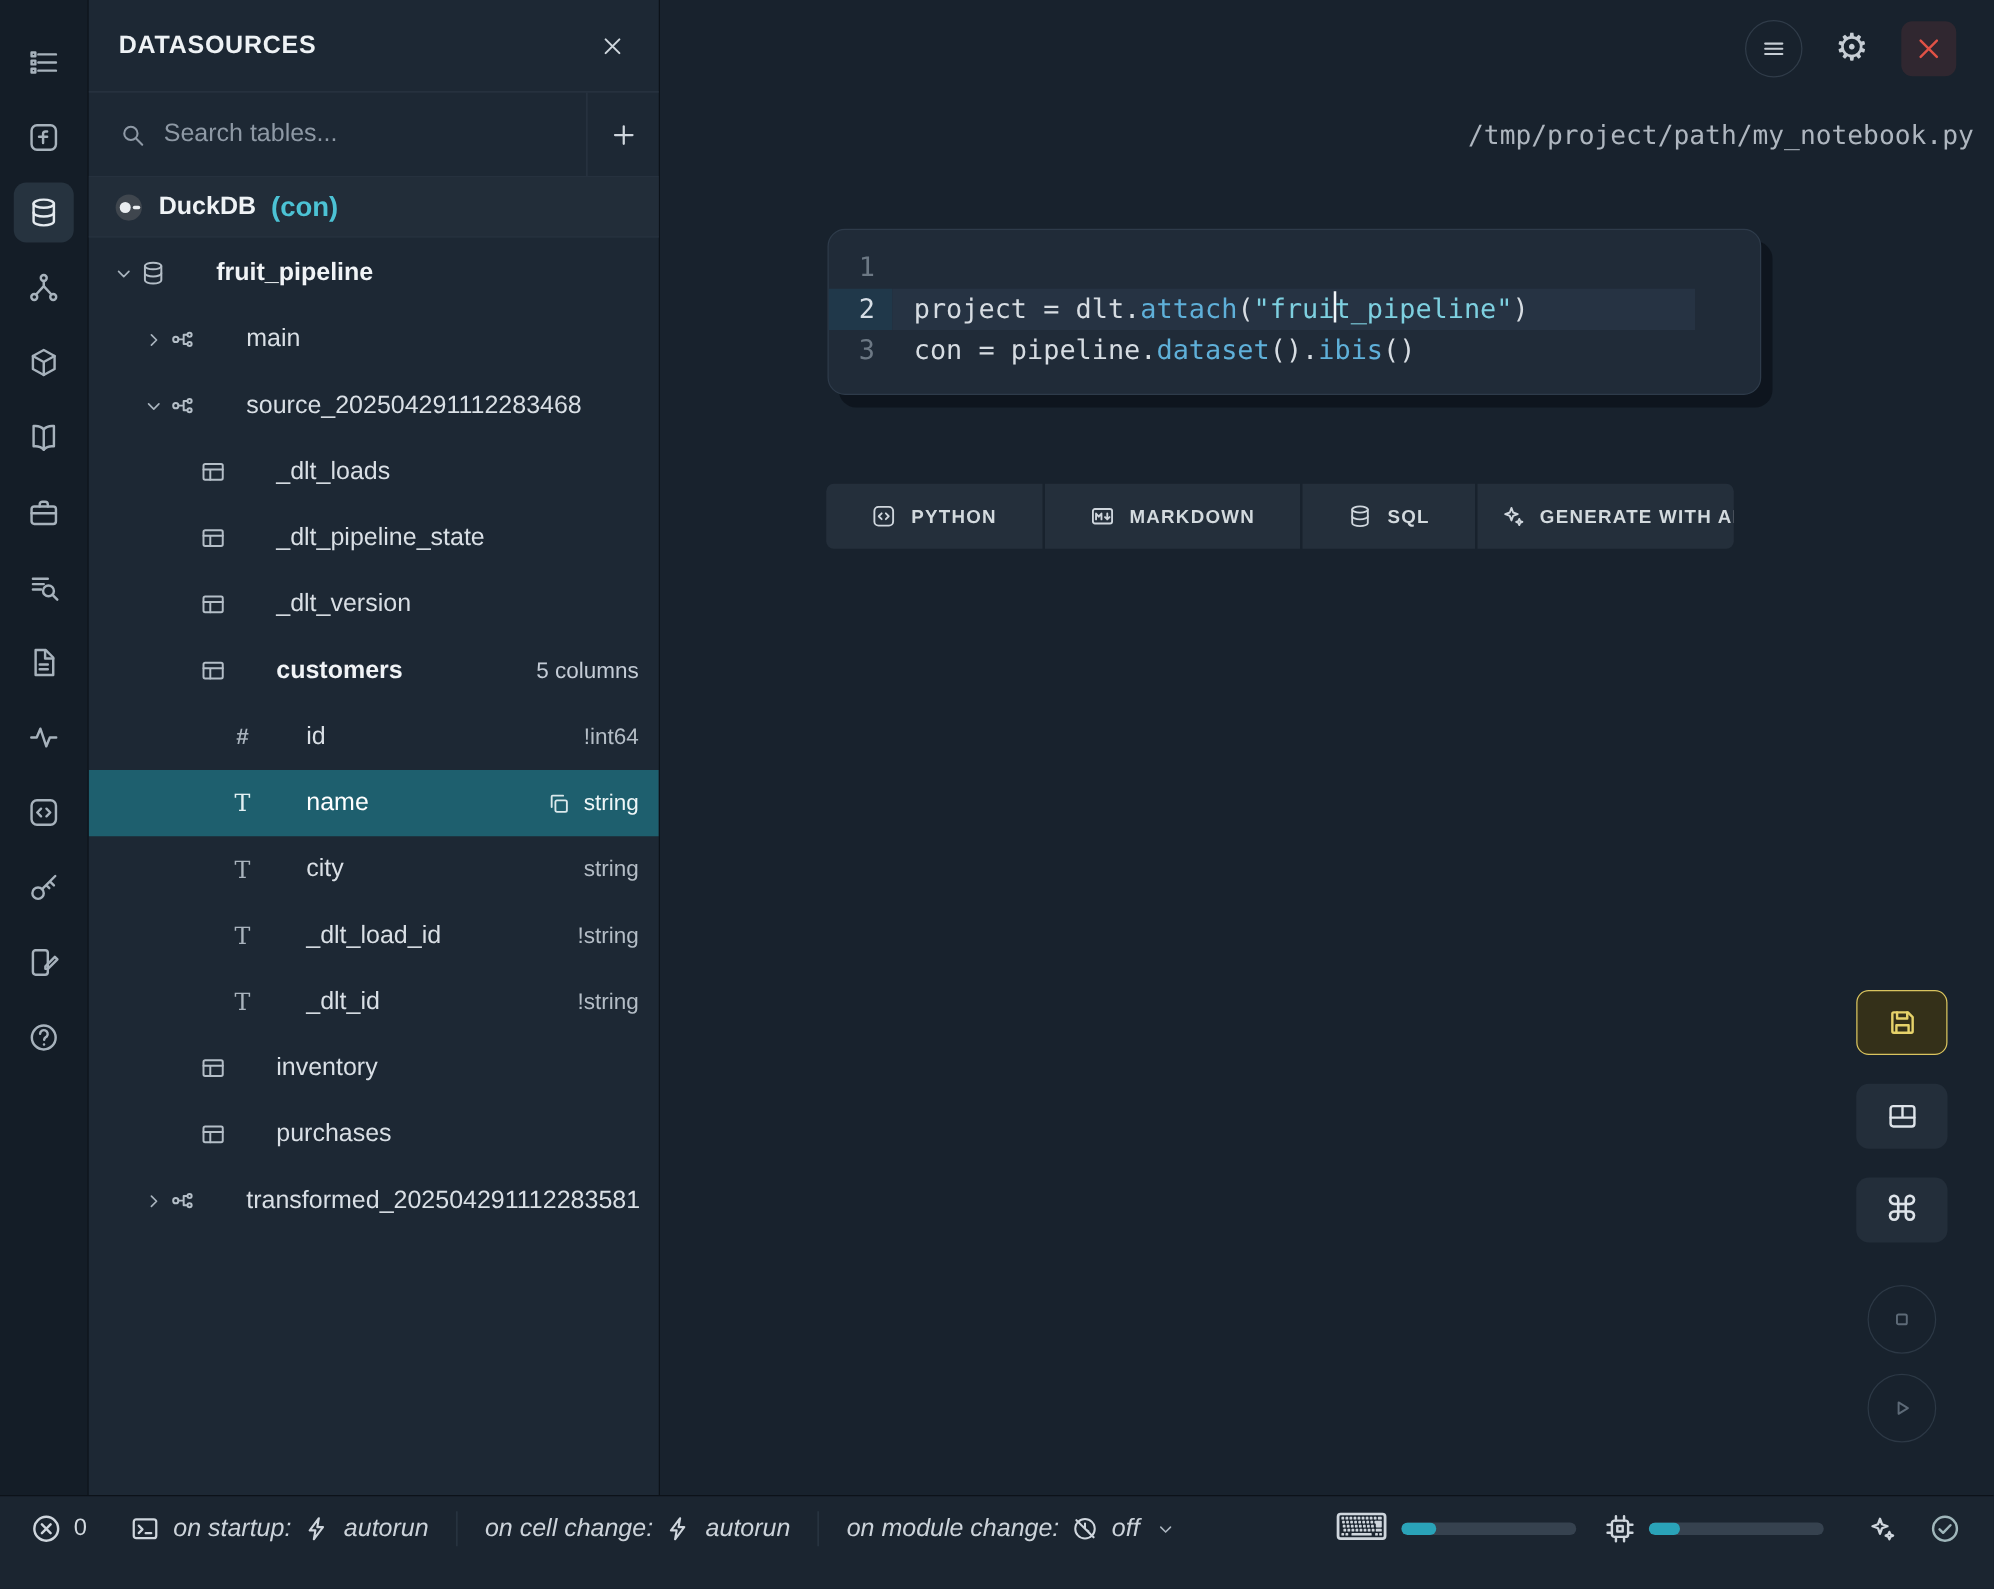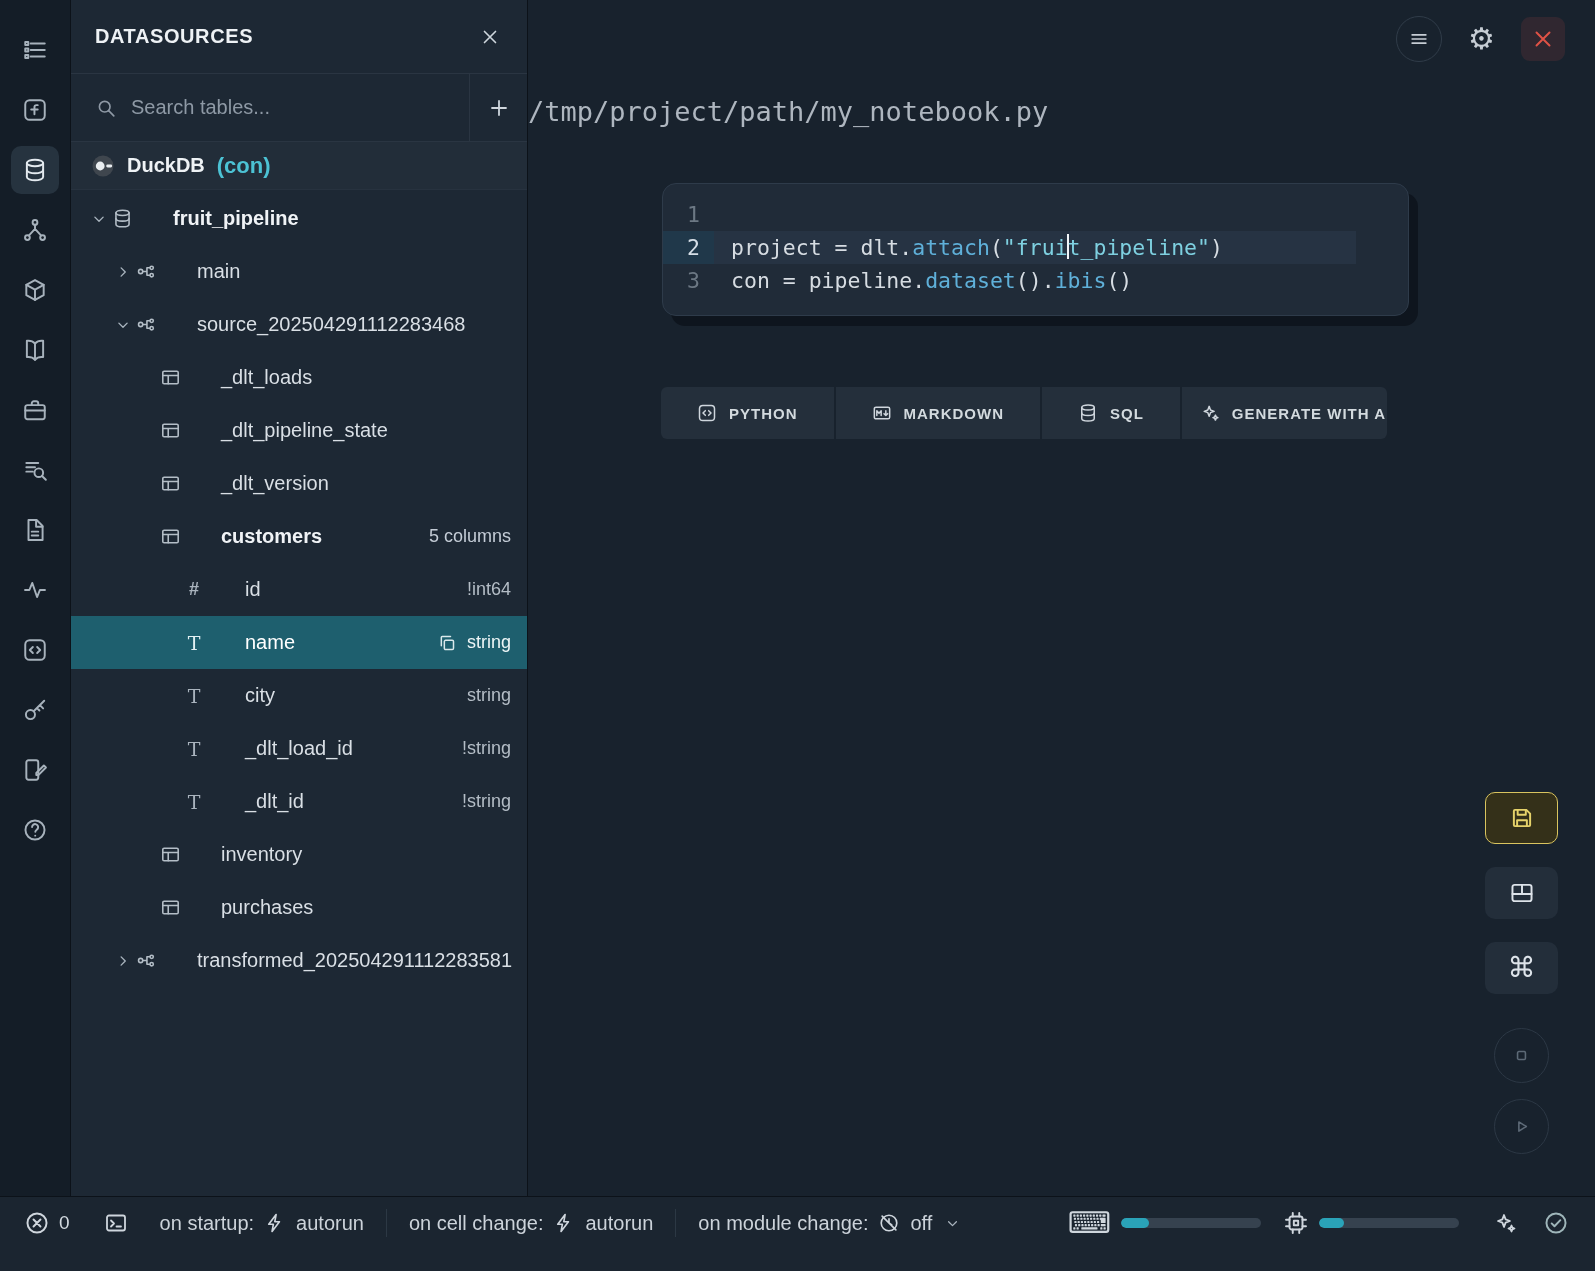--- a/index.html
+++ b/index.html
@@ -65,22 +65,22 @@
   .main { flex:1; position:relative; background:#18222d; min-width:0; }
   .top-actions { position:absolute; top:16px; right:30px; display:flex; align-items:center; gap:26px; }
   .menu-circle { width:46px; height:46px; border-radius:50%; border:1.5px solid #303c49;
                  display:flex; align-items:center; justify-content:center; color:#c6cdd4; cursor:pointer; }
   .menu-circle .icon { font-size:22px; }
   .gear-btn { font-size:30px; color:#c6cdd4; cursor:pointer; }
   .close-red { width:44px; height:44px; border-radius:9px; background:rgba(224,82,70,0.12);
                display:flex; align-items:center; justify-content:center; color:#e05246; cursor:pointer; }
   .close-red .icon { font-size:26px; }
 
-  .filepath { position:absolute; top:96px; left:0; right:0; text-align:left;
-              font-family:"DejaVu Sans Mono", monospace; font-size:27px; color:#aeb6bf; }
+  .filepath { position:absolute; top:96px; left:0; right:16px; text-align:right;
+              font-family:"DejaVu Sans Mono", monospace; font-size:21px; color:#aeb6bf; }
 
   .cell { position:absolute; top:183px; left:134px; width:747px; background:#202b38;
           border:1px solid #2e3b4a; border-radius:14px; padding:14px 0 18px;
           box-shadow:9px 10px 0 rgba(9,14,20,0.6); cursor:text; }
   .code-line { display:flex; font-family:"DejaVu Sans Mono", monospace; font-size:21.5px; line-height:33px; }
   .gutter { width:51px; flex-shrink:0; text-align:right; padding-right:14px; color:#6c7884; }
   .code { flex:1; padding-left:17px; margin-right:52px; white-space:pre; }
   .code-line.active .gutter { background:#20384a; color:#d6dee6; }
   .code-line.active .code { background:#263343; }
   .tok-kw { color:#cf8fd8; }
@@ -109,21 +109,21 @@
                 color:#5d6a77; cursor:pointer; }
   .circle-btn .icon { font-size:21px; }
 
   
   .statusbar { height:75px; background:#1b2530; border-top:1px solid #0c1219; flex-shrink:0;
                display:flex; align-items:center; padding:0 26px 22px 24px; }
   .err-group { display:flex; align-items:center; gap:9px; cursor:pointer; }
   .err-ic { font-size:26px; color:#cfd6dd; }
   .err-count { font-size:19px; color:#d2d9df; }
   .term-ic { font-size:24px; color:#cfd6dd; margin-left:34px; cursor:pointer; }
-  .status-items { display:flex; margin-left:32px; }
+  .status-items { display:flex; margin-left:11px;font-style:italic; }
   .status-item { display:flex; align-items:center; gap:10px; font-size:20px; color:#ccd3da; cursor:pointer; }
   .status-item .icon { font-size:22px; color:#cfd6dd; }
   .status-item .sm-chev { font-size:17px; color:#aab4be; margin-left:2px; }
   .sep { width:1px; height:28px; background:#2c3844; margin:0 22px; }
   .status-right { margin-left:auto; display:flex; align-items:center; }
   .kb-ic { font-size:30px; color:#cfd6dd; }
   .meter { width:140px; height:10px; border-radius:5px; background:#36424f; margin-left:10px; cursor:pointer; overflow:hidden; }
   .meter-fill { height:100%; border-radius:5px; background:#2aa3b8; }
   .chip-ic { font-size:26px; color:#cfd6dd; margin-left:22px; }
   .spark-ic { font-size:24px; color:#cfd6dd; margin-left:34px; cursor:pointer; }

